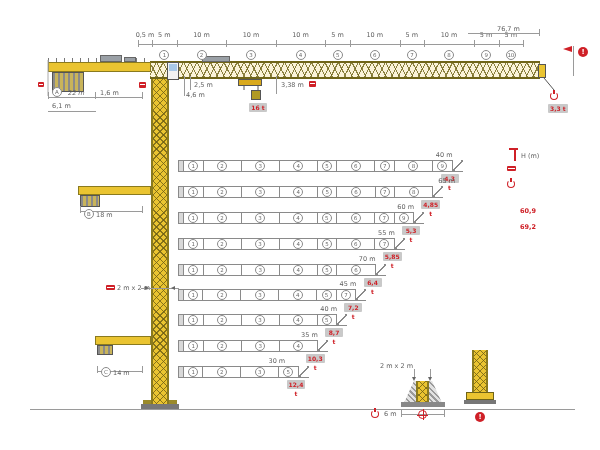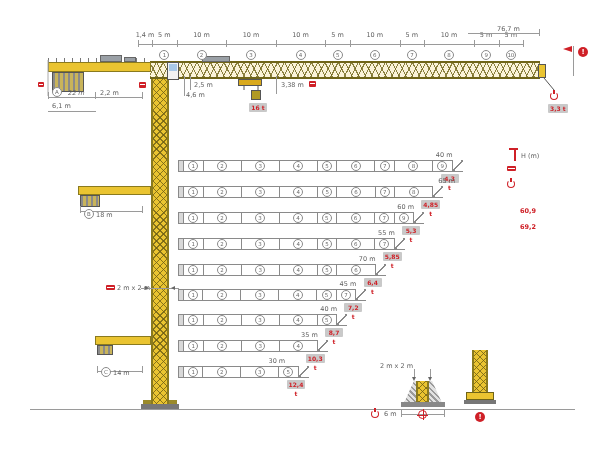--- a/index.html
+++ b/index.html
@@ -101,27 +101,27 @@
   <div class="txt" style="left:186px;top:91px;">4,6 m</div>
   <div class="vline" style="left:276px;top:76px;height:18px;"></div>
   <div class="txt" style="left:281px;top:81px;">3,38 m</div>
 
   <div class="hline" style="left:48px;top:97px;width:95px;"></div>
   <div class="tick" style="left:48px;top:92px;"></div>
   <div class="tick" style="left:95px;top:92px;"></div>
   <div class="tick" style="left:142px;top:92px;"></div>
   <div class="circ" style="left:52px;top:87px;">A</div>
   <div class="txt" style="left:68px;top:89px;font-style:italic;">22 m</div>
-  <div class="txt" style="left:100px;top:89px;">2,2 m</div>
+  <div class="txt" style="left:100px;top:89px;">1,6 m</div>
   <div class="hline" style="left:48px;top:111px;width:48px;"></div>
   <div class="txt" style="left:52px;top:102px;">6,1 m</div>
 
   <div id="jib-dims">
       <div class="tick" style="left: 138px; top: 40px;"></div>
-      <div class="txt" style="left: 145px; top: 31px; transform: translateX(-50%);">1,4 m</div>
+      <div class="txt" style="left: 145px; top: 31px; transform: translateX(-50%);">0,5 m</div>
       <div class="tick" style="left: 152px; top: 40px;"></div>
       <div class="txt" style="left: 164.375px; top: 31px; transform: translateX(-50%);">5 m</div>
       <div class="circ" style="left: 159.375px; top: 50px;">1</div>
       <div class="tick" style="left: 176.75px; top: 40px;"></div>
       <div class="txt" style="left: 201.5px; top: 31px; transform: translateX(-50%);">10 m</div>
       <div class="circ" style="left: 196.5px; top: 50px;">2</div>
       <div class="tick" style="left: 226.25px; top: 40px;"></div>
       <div class="txt" style="left: 251px; top: 31px; transform: translateX(-50%);">10 m</div>
       <div class="circ" style="left: 246px; top: 50px;">3</div>
       <div class="tick" style="left: 275.75px; top: 40px;"></div>

